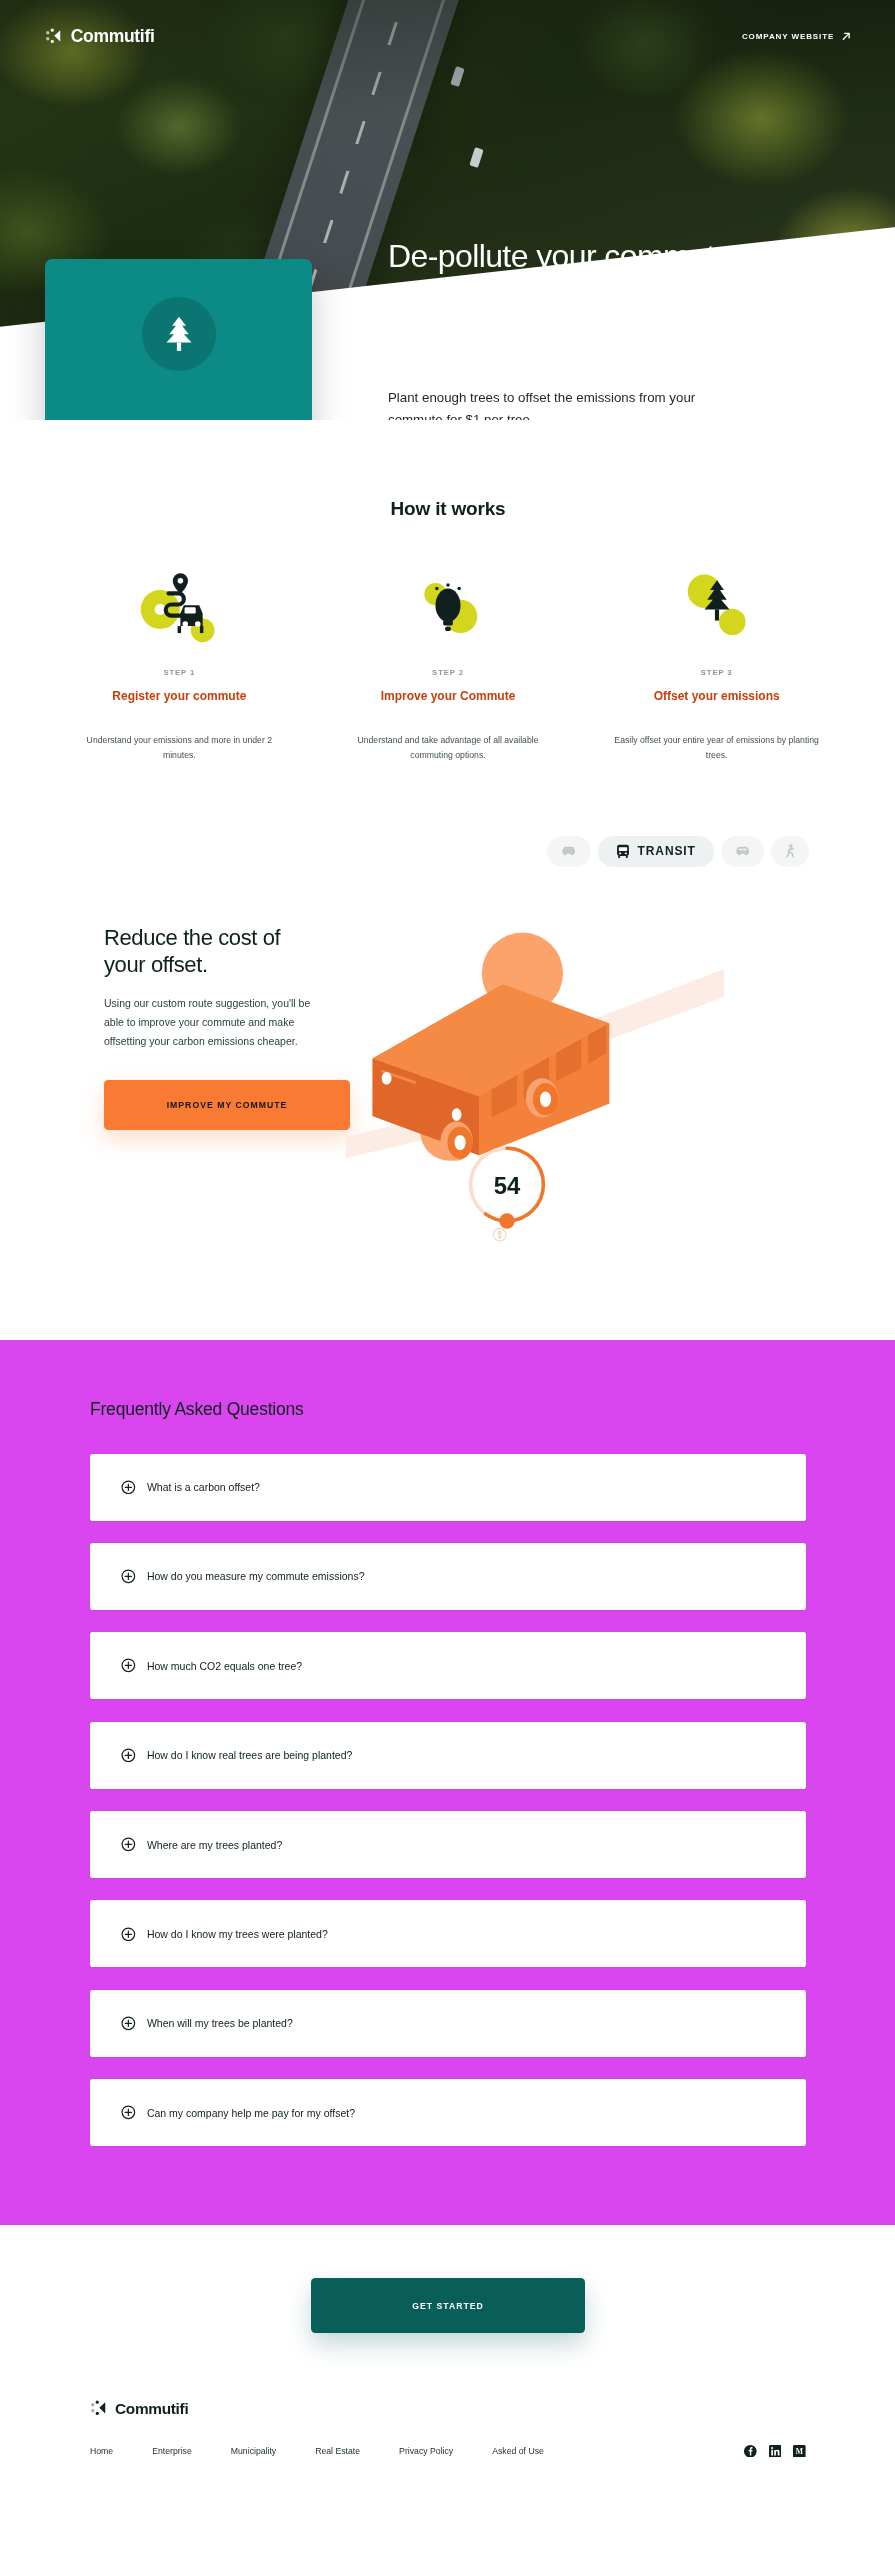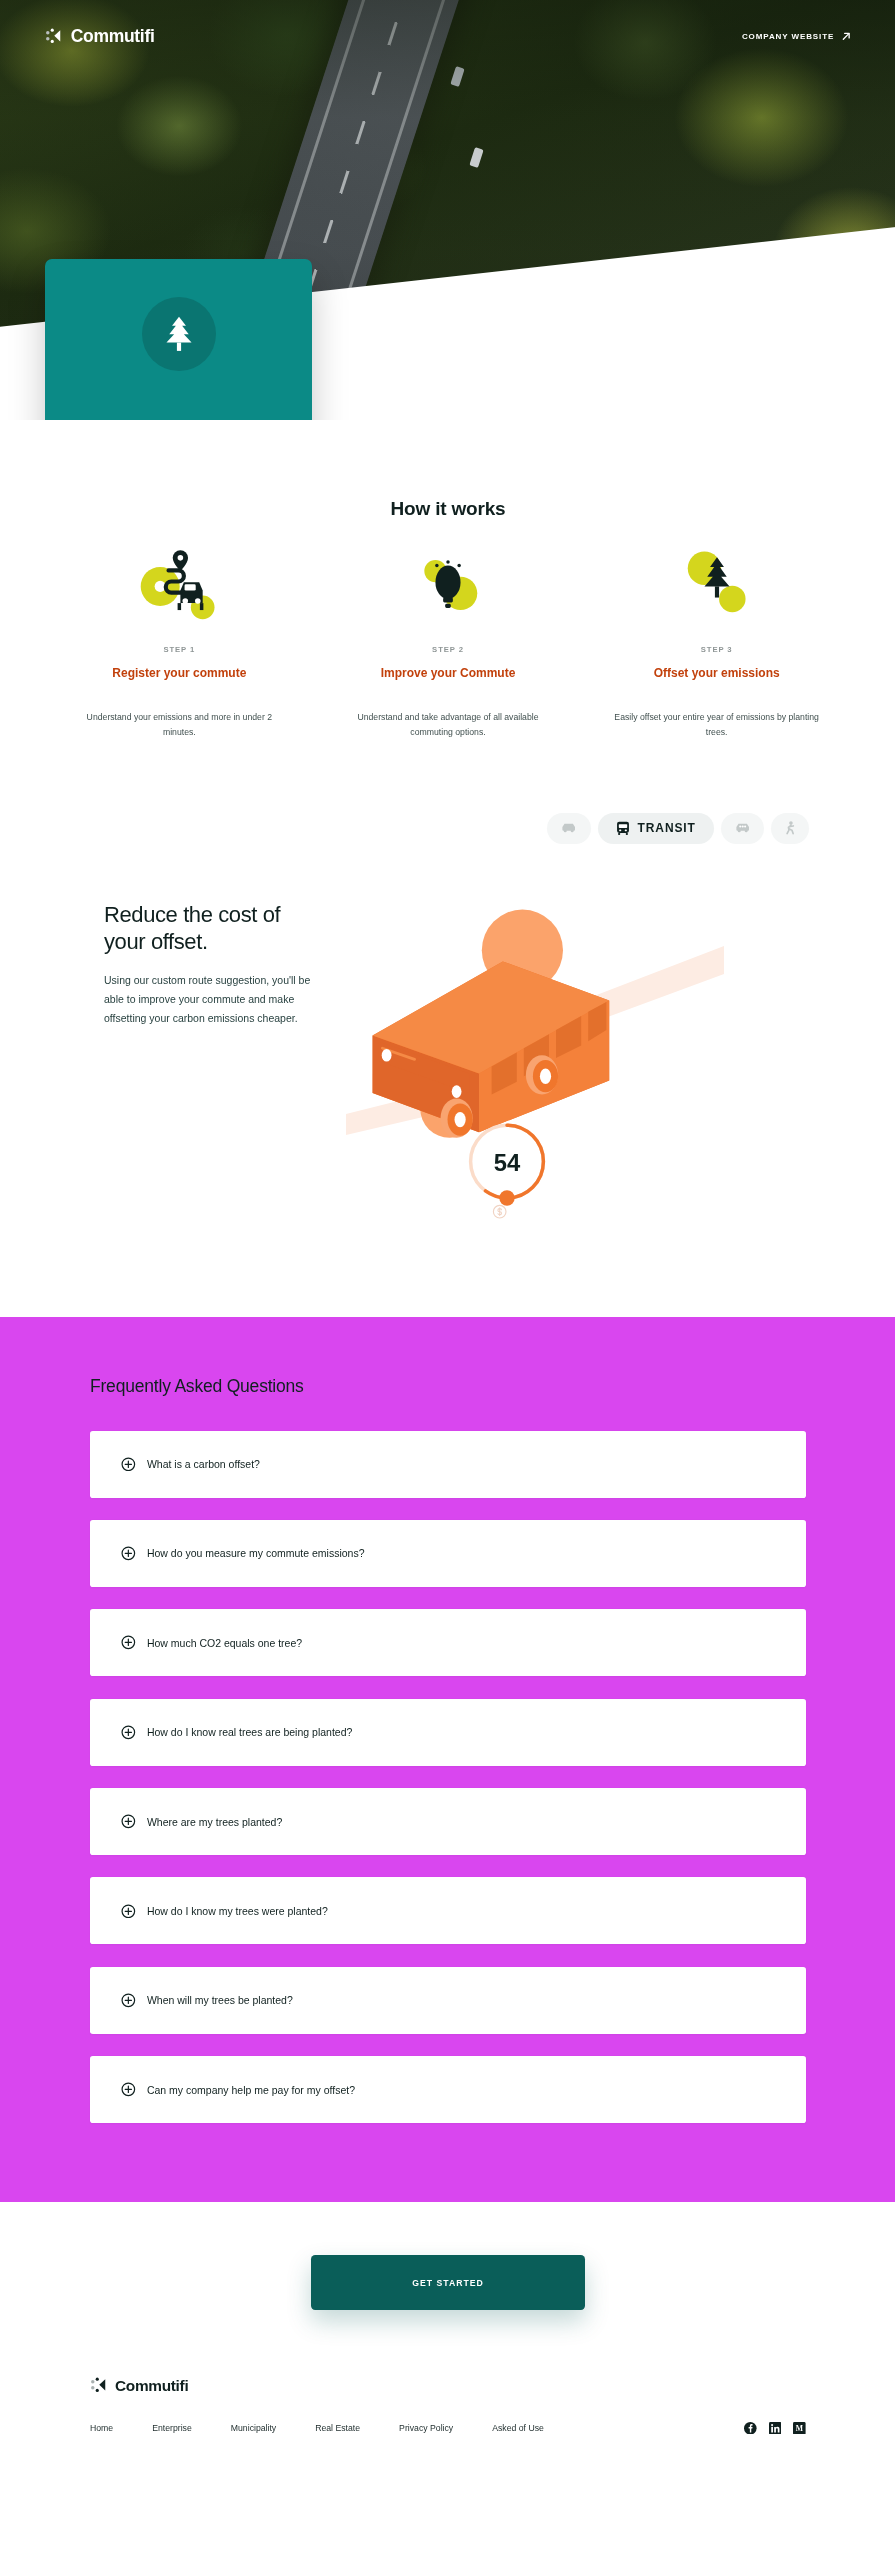--- a/index.html
+++ b/index.html
@@ -136,21 +136,21 @@
     display: inline-flex; align-items: center; justify-content: center;
     border: none; cursor: pointer; border-radius: 4.2px;
     font-family: inherit; font-weight: 700;
     letter-spacing: 1px; font-size: 8.7px;
   }
 
   
   .how { padding: 78px 0 32px; }
   .how-title {
     text-align: center; font-size: 19px; font-weight: 700;
-    letter-spacing: -0.2px; margin-bottom: 20px; color: #10201f;
+    letter-spacing: -0.2px; margin-bottom: 43px; color: #10201f;
   }
   .steps {
     width: 806px; margin: 0 auto;
     display: grid; grid-template-columns: repeat(3, 1fr);
   }
   .step { text-align: center; padding: 0 29px; }
   .step-art { height: 90px; display: flex; align-items: center; justify-content: center; }
   .step-label {
     font-size: 7.7px; font-weight: 600; letter-spacing: 0.9px;
     color: #8f9696; margin: 15.4px 0 11.2px;
@@ -275,20 +275,25 @@
       <div class="fact-card">
         <div class="fact-badge">
           <svg width="34" height="39" viewBox="0 0 48 56">
             <path d="M24 4 L34 17 L28.5 17 L38 29 L31 29 L42 41 L6 41 L17 29 L10 29 L19.5 17 L14 17 Z" fill="#ffffff"></path>
             <rect x="21" y="41" width="6" height="12" fill="#ffffff"></rect>
           </svg>
         </div>
 
       </div>
 
+      <div class="hero-right">
+        <h1 class="hero-title">De-pollute your commute</h1>
+        <p class="hero-sub">Plant enough trees to offset the emissions from your commute for $1 per tree.</p>
+
+      </div>
     </div>
   </section>
 
   <section class="how">
     <h2 class="how-title">How it works</h2>
     <div class="steps">
 
       <div class="step">
         <div class="step-art">
           <svg width="84" height="78" viewBox="0 0 120 112">
@@ -382,20 +387,21 @@
         <path d="M6.2 11.4 L10 13.2 L11.6 18" stroke="#c3c9c9" stroke-width="2.4" fill="none" stroke-linecap="round"></path>
         <path d="M7.4 8 L12 7" stroke="#c3c9c9" stroke-width="2.2" fill="none" stroke-linecap="round"></path>
       </svg>
     </button>
   </div>
 
   <section class="reduce">
     <div class="reduce-left">
       <h2 class="reduce-title">Reduce the cost of your offset.</h2>
       <p class="reduce-desc">Using our custom route suggestion, you'll be able to improve your commute and make offsetting your carbon emissions cheaper.</p>
+      <button class="btn btn-orange">IMPROVE MY COMMUTE</button>
     </div>
     <div class="reduce-right">
       <div class="bus-wrap">
         <svg width="392" height="329" viewBox="0 0 560 470">
 
           <path d="M560 90 L300 190 L140 300 L20 330 L20 360 L170 325 L330 215 L560 130 Z" fill="#fdece3"></path>
 
           <circle cx="272" cy="96" r="58" fill="#fba36b"></circle>
           <circle cx="168" cy="322" r="42" fill="#fba36b"></circle>
 

